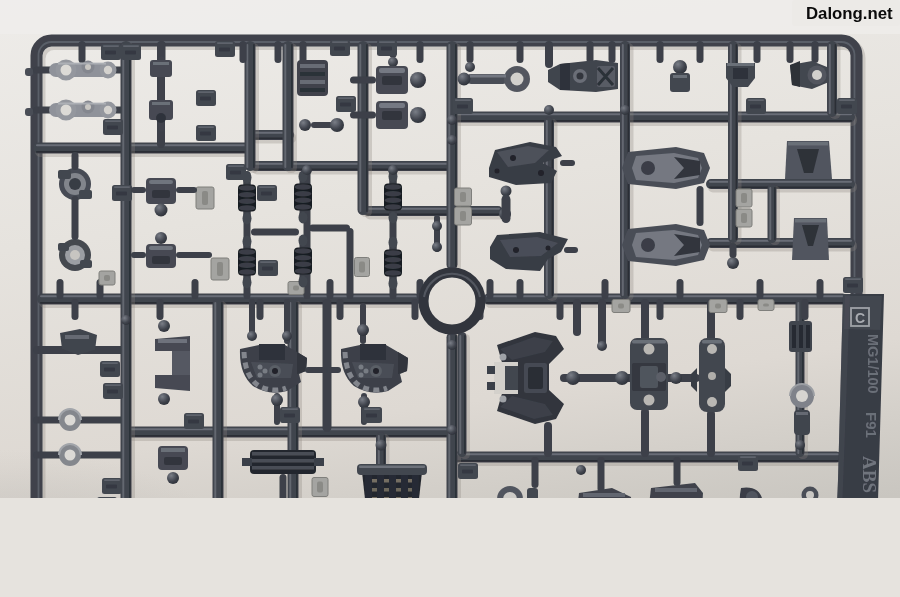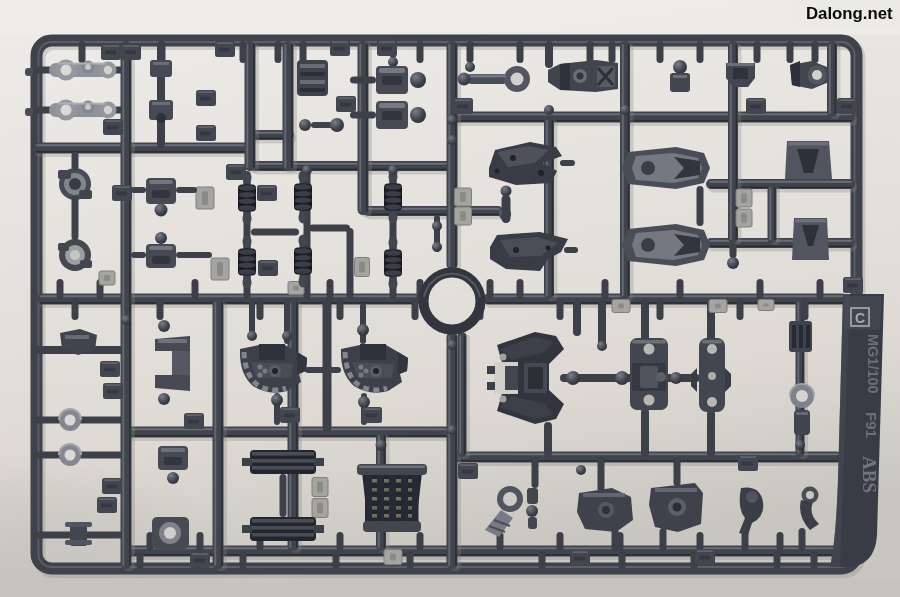--- a/index.html
+++ b/index.html
@@ -1,14 +1,14 @@
 <!DOCTYPE html>
 <html><head><meta charset="utf-8"><style>
 html,body{margin:0;padding:0;background:#e6e3de;}
-#wrap{position:relative;width:900px;height:597px;overflow:hidden;font-family:"Liberation Sans",sans-serif;}
+#wrap{position:relative;width:900px;height:498px;overflow:hidden;font-family:"Liberation Sans",sans-serif;}
 </style></head><body>
 <div id="wrap">
 <svg width="900" height="597" viewBox="0 0 900 597">
 <defs>
 <linearGradient id="bgG" x1="0" y1="0" x2="0.22" y2="1">
 <stop offset="0" stop-color="#eeece9"></stop>
           <stop offset="0.4" stop-color="#e6e3de"></stop>
 <stop offset="0.75" stop-color="#ded9d3"></stop>
           <stop offset="1" stop-color="#c9c6c0"></stop>
 </linearGradient>

